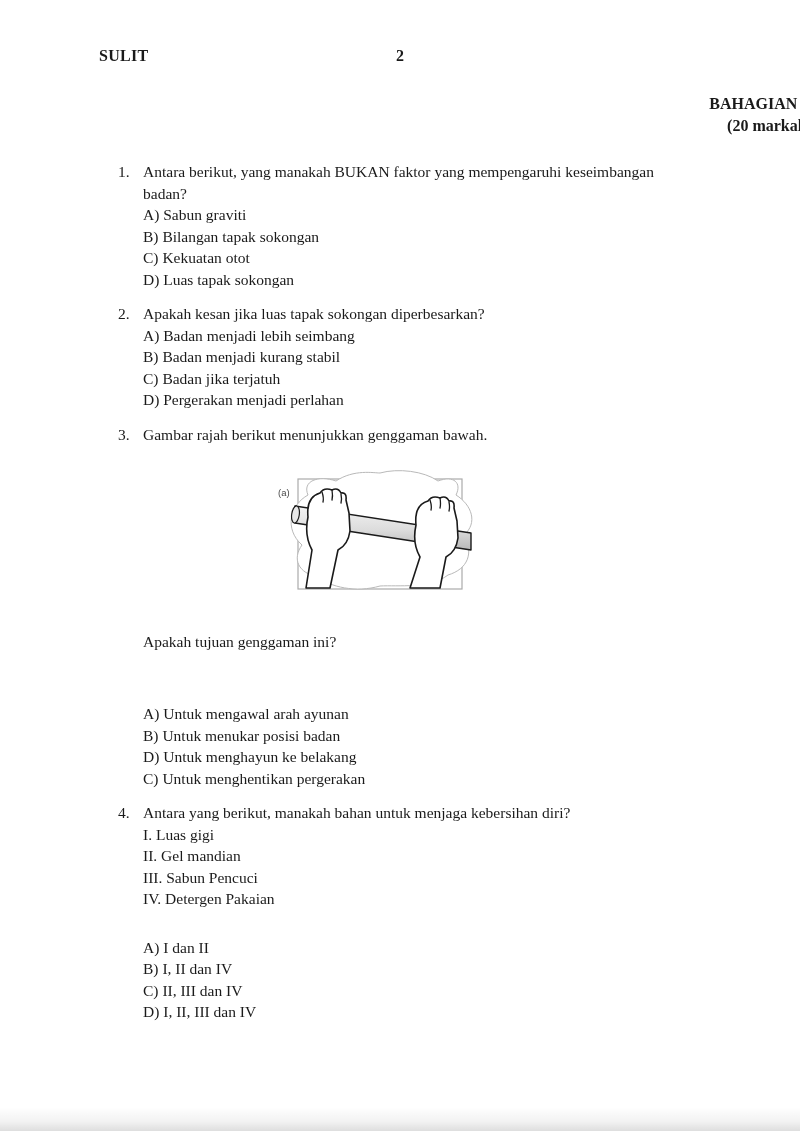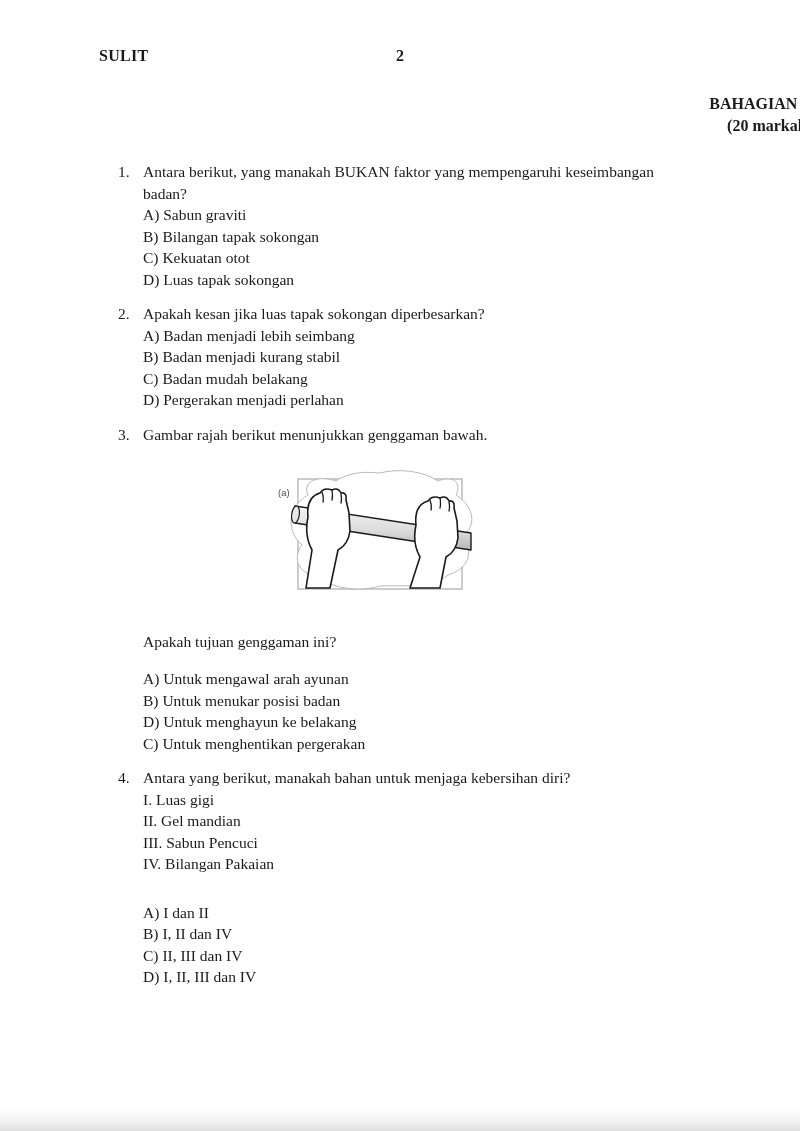--- a/index.html
+++ b/index.html
@@ -64,21 +64,21 @@
   }
   .qnum {
     width: 25px;
     flex: 0 0 25px;
   }
   .qbody {
     width: 545px;
   }
   .qtext { margin: 0; }
   .opt, .ritem { margin: 0; }
-  .opts-gap { margin-top: 16px; }
+  .opts-gap { margin-top: 51px; }
   .opts-gap4 { margin-top: 27px; font-family: Liberation Serif, serif; }
   .subq { margin-top: 20px; }
   .figure-wrap {
     margin-top: 20px;
     width: 545px;
     text-align: center;
   }
   .figure-wrap svg {
     position: relative;
     left: -37px; 
@@ -121,21 +121,21 @@
         <div class="opt">D) Luas tapak sokongan</div>
       </div>
     </section>
 
     <section class="question">
       <span class="qnum">2.</span>
       <div class="qbody">
         <p class="qtext">Apakah kesan jika luas tapak sokongan diperbesarkan?</p>
         <div class="opt">A) Badan menjadi lebih seimbang</div>
         <div class="opt">B) Badan menjadi kurang stabil</div>
-        <div class="opt">C) Badan mudah belakang</div>
+        <div class="opt">C) Badan jika terjatuh</div>
         <div class="opt">D) Pergerakan menjadi perlahan</div>
       </div>
     </section>
 
     <section class="question">
       <span class="qnum">3.</span>
       <div class="qbody">
         <p class="qtext">Gambar rajah berikut menunjukkan genggaman bawah.</p>
 
         <div class="figure-wrap">
@@ -181,21 +181,21 @@
       </div>
     </section>
 
     <section class="question">
       <span class="qnum">4.</span>
       <div class="qbody">
         <p class="qtext">Antara yang berikut, manakah bahan untuk menjaga kebersihan diri?</p>
         <div class="ritem">I. Luas gigi</div>
         <div class="ritem">II. Gel mandian</div>
         <div class="ritem">III. Sabun Pencuci</div>
-        <div class="ritem">IV. Bilangan Pakaian</div>
+        <div class="ritem">IV. Detergen Pakaian</div>
         <div class="opts-gap4">
           <div class="opt">A) I dan II</div>
           <div class="opt">B) I, II dan IV</div>
           <div class="opt">C) II, III dan IV</div>
           <div class="opt">D) I, II, III dan IV</div>
         </div>
       </div>
     </section>
 
   </div>

